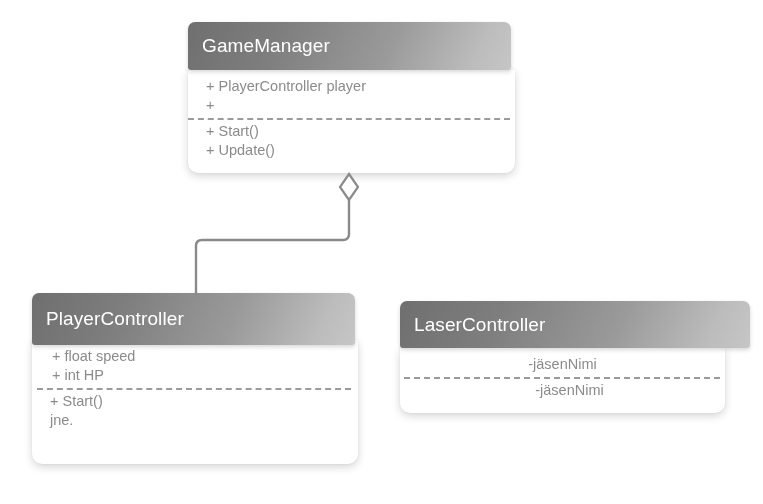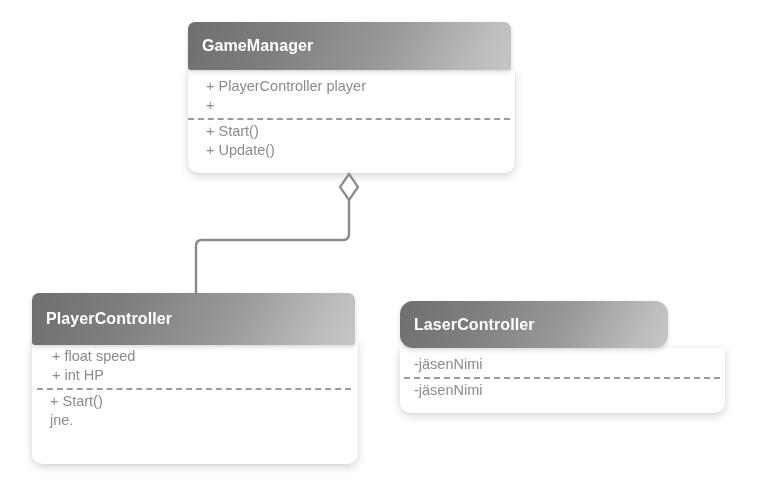--- a/index.html
+++ b/index.html
@@ -37,22 +37,22 @@
     border-radius: 7px 7px 3px 3px;
     background: linear-gradient(115deg, #6f6f6f 0%, #7e7e7e 28%, #9a9a9a 62%, #bcbcbc 88%, #c6c6c6 100%);
     box-shadow: 0 2px 4px rgba(0,0,0,0.16);
     display: flex;
     align-items: center;
     padding-left: 14px;
     z-index: 2;
   }
   .uml-header-title {
     color: #ffffff;
-    font-size: 16px;
-    font-weight: 700;
+    font-size: 19px;
+    font-weight: 400;
     letter-spacing: 0.1px;
     white-space: nowrap;
     text-align: center;
   }
 
   .uml-body {
     position: absolute;
     left: 0;
     box-sizing: border-box;
     background: #ffffff;
@@ -124,30 +124,30 @@
         <div class="uml-row">+ Start()</div>
         <div class="uml-row">jne.</div>
       </div>
     </div>
     <div class="uml-header" style="width:323px; height:52px;">
       <span class="uml-header-title">PlayerController</span>
     </div>
   </div>
 
   <div class="uml-class" style="left:400px; top:301px; width:325px; height:112px;">
-    <div class="uml-body" style="top:47px; width:325px; height:65px; ">
+    <div class="uml-body" style="top:47px; width:325px; height:65px; text-align:center;">
       <div class="uml-section" style="padding-left:14px; padding-right:14px;">
         <div class="uml-row">-jäsenNimi</div>
       </div>
       <div class="uml-divider" style="margin-left:4px; margin-right:5px;"></div>
       <div class="uml-section" style="padding-left:14px;">
         <div class="uml-row">-jäsenNimi</div>
       </div>
     </div>
-    <div class="uml-header" style="width:268px; height:47px;border-radius:13px;">
+    <div class="uml-header" style="width:350px; height:47px;">
       <span class="uml-header-title">LaserController</span>
     </div>
   </div>
 
   <svg class="connector-svg" viewBox="0 0 763 504" xmlns="http://www.w3.org/2000/svg">
     <path d="M 349 200 L 349 234 Q 349 240 343 240 L 202 240 Q 196 240 196 246 L 196 295" fill="none" stroke="#8a8a8a" stroke-width="2.4" stroke-linecap="butt" stroke-linejoin="round"></path>
     <path d="M 349 174 L 358 187 L 349 200 L 340 187 Z" fill="#ffffff" stroke="#8a8a8a" stroke-width="2.2" stroke-linejoin="miter"></path>
   </svg>
 
 </div>

